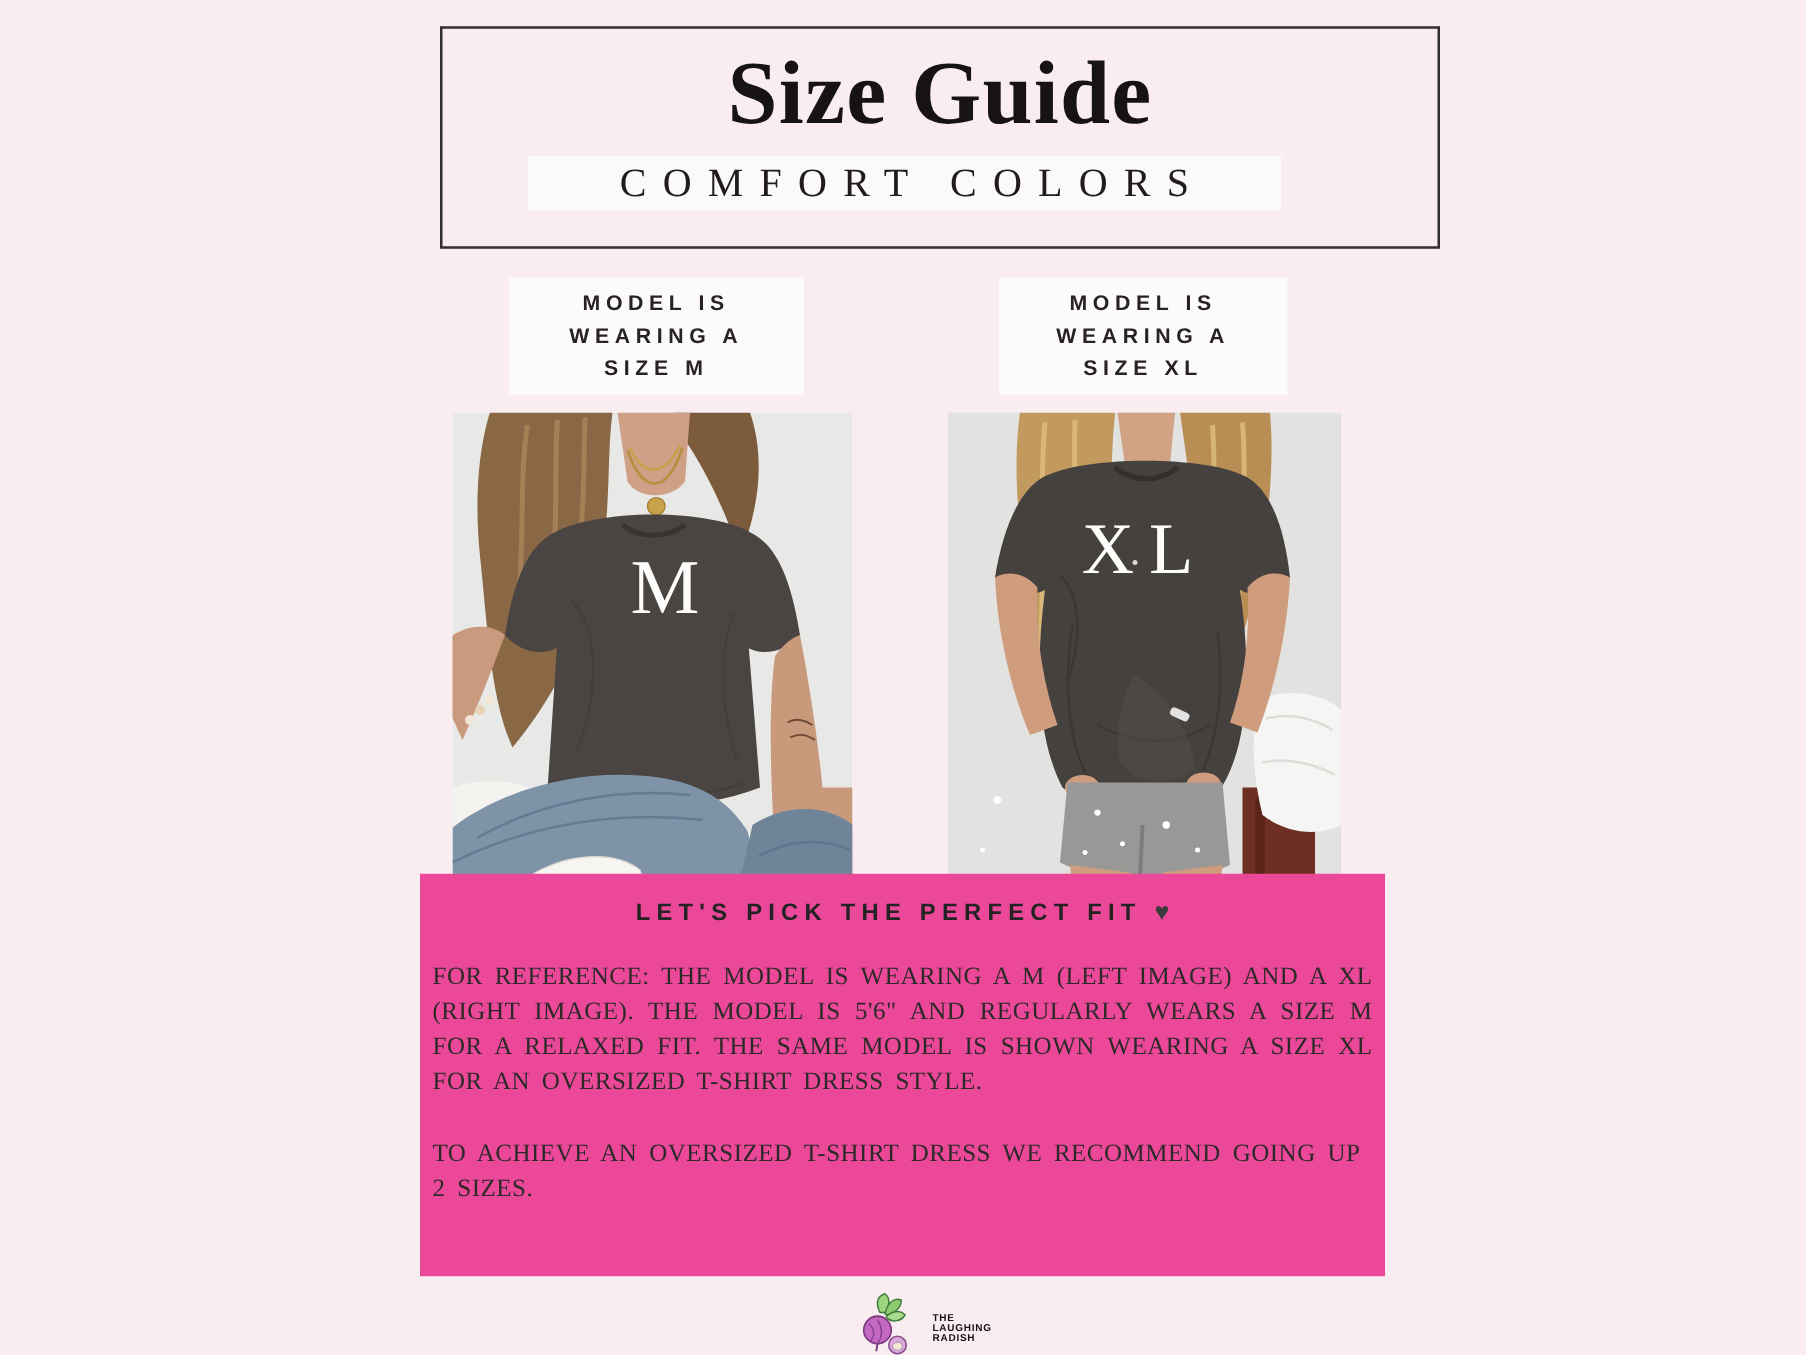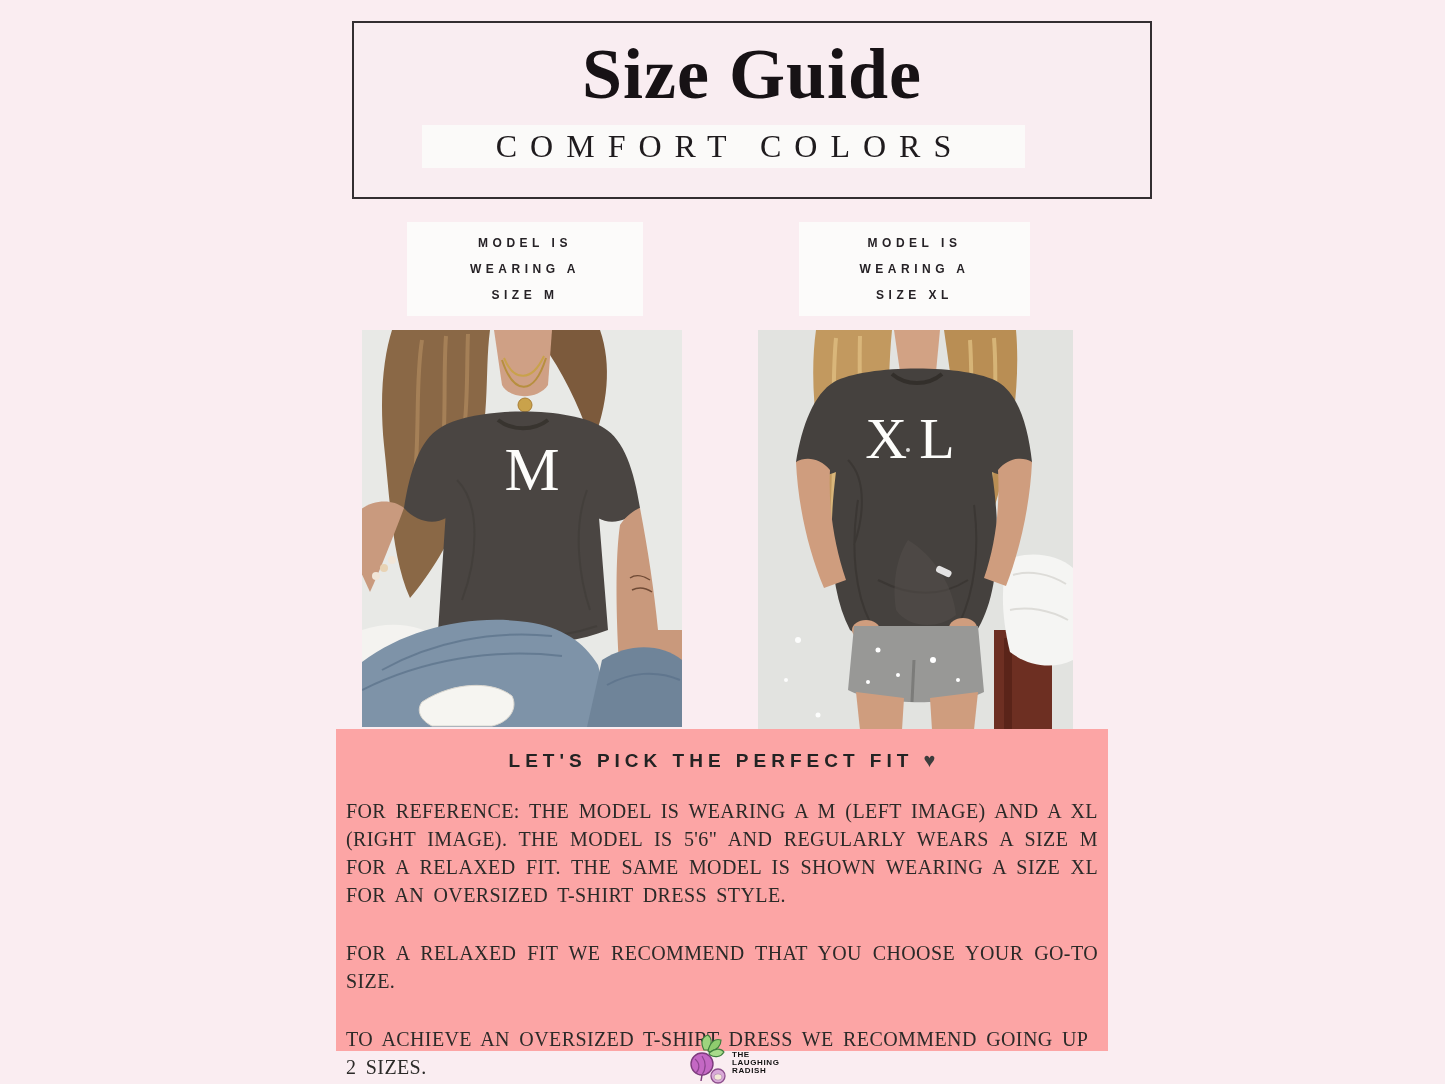--- a/index.html
+++ b/index.html
@@ -24,51 +24,51 @@
     background:#fbfaf9; display:flex; align-items:center; justify-content:center;
   }
   .subtitle {
     font-family:"Liberation Serif", serif; font-size:32px; color:#1f1b1e;
     letter-spacing:13px; text-indent:13px; white-space:nowrap;
   }
   
   .model-label {
     position:absolute; top:222px; height:94px; background:#fcfbfa;
     display:flex; align-items:center; justify-content:center; text-align:center;
-    font-size:12px; font-weight:700; color:#262226; letter-spacing:4.5px;
+    font-size:17px; font-weight:700; color:#262226; letter-spacing:4.5px;
     line-height:26px; white-space:pre-line;
   }
   .model-label.left { left:407px; width:236px; }
   .model-label.right { left:799px; width:231px; }
   
   .photo { position:absolute; top:330px; display:block; }
   .photo.left { left:362px; }
   .photo.right { left:758px; }
   .shirt-letter {
     font-family:"Liberation Serif", serif; fill:#fdfdfb;
   }
   
   .fit-panel {
-    position:absolute; left:336px; top:729px; width:772px; height:322px;
-    background:#fca5a5; padding:19px 10px 0 10px;
+    position:absolute; left:336px; top:699px; width:772px; height:322px;
+    background:#ec4899; padding:19px 10px 0 10px;
   }
   .fit-heading {
     text-align:center; font-size:19px; font-weight:700; color:#232323;
     letter-spacing:5px; line-height:24px; margin-bottom:24px; white-space:nowrap;
   }
   .heart { letter-spacing:0; color:#3c3c3c; font-size:20px; }
   .fit-body p {
     font-family:Liberation Serif, serif; font-size:20px; line-height:28px;
     color:#2b2a28; text-align:justify; letter-spacing:0.4px; word-spacing:4px;
     margin-bottom:30px;
   }
   .fit-body p:last-child { text-align:left; }
   
   .logo {
-    position:absolute; left:688px; top:1034px; display:flex; align-items:center; gap:2px;
+    position:absolute; left:688px; top:1034px; display:flex; align-items:center; gap:16px;
   }
   .logo-text {
     font-size:8px; font-weight:700; color:#121212; letter-spacing:0.6px;
     line-height:8px; white-space:pre-line; margin-top:8px;
   }
 </style>
 </head>
 <body>
 
 <div class="page">
@@ -167,21 +167,20 @@
     <circle cx="150" cy="120" r="2" fill="#fff" opacity="0.8"></circle>
   </svg>
 
   <div class="fit-panel">
     <div class="fit-heading">
       <span>LET'S PICK THE PERFECT FIT</span>
       <span class="heart">♥</span>
     </div>
     <div class="fit-body">
       <p>FOR REFERENCE: THE MODEL IS WEARING A M (LEFT IMAGE) AND A XL (RIGHT IMAGE). THE MODEL IS 5'6" AND REGULARLY WEARS A SIZE M FOR A RELAXED FIT. THE SAME MODEL IS SHOWN WEARING A SIZE XL FOR AN OVERSIZED T-SHIRT DRESS STYLE.</p>
-      <p>FOR A RELAXED FIT WE RECOMMEND THAT YOU CHOOSE YOUR GO-TO SIZE.</p>
       <p>TO ACHIEVE AN OVERSIZED T-SHIRT DRESS WE RECOMMEND GOING UP 2 SIZES.</p>
     </div>
   </div>
 
   <div class="logo">
     <svg width="42" height="50" viewBox="0 0 42 50">
       <path d="M16,16 C12,8 14,3 20,1 C24,4 24,10 21,16 Z" fill="#9ed47e" stroke="#3e7d3e" stroke-width="1.2"></path>
       <path d="M20,17 C22,8 27,4 33,6 C33,12 28,16 22,18 Z" fill="#8fcc6e" stroke="#3e7d3e" stroke-width="1.2"></path>
       <path d="M21,19 C27,14 33,14 36,18 C33,23 27,24 22,21 Z" fill="#a8db8a" stroke="#3e7d3e" stroke-width="1.2"></path>
       <circle cx="14" cy="30" r="11" fill="#c468c4" stroke="#7d3c7d" stroke-width="1.4"></circle>

